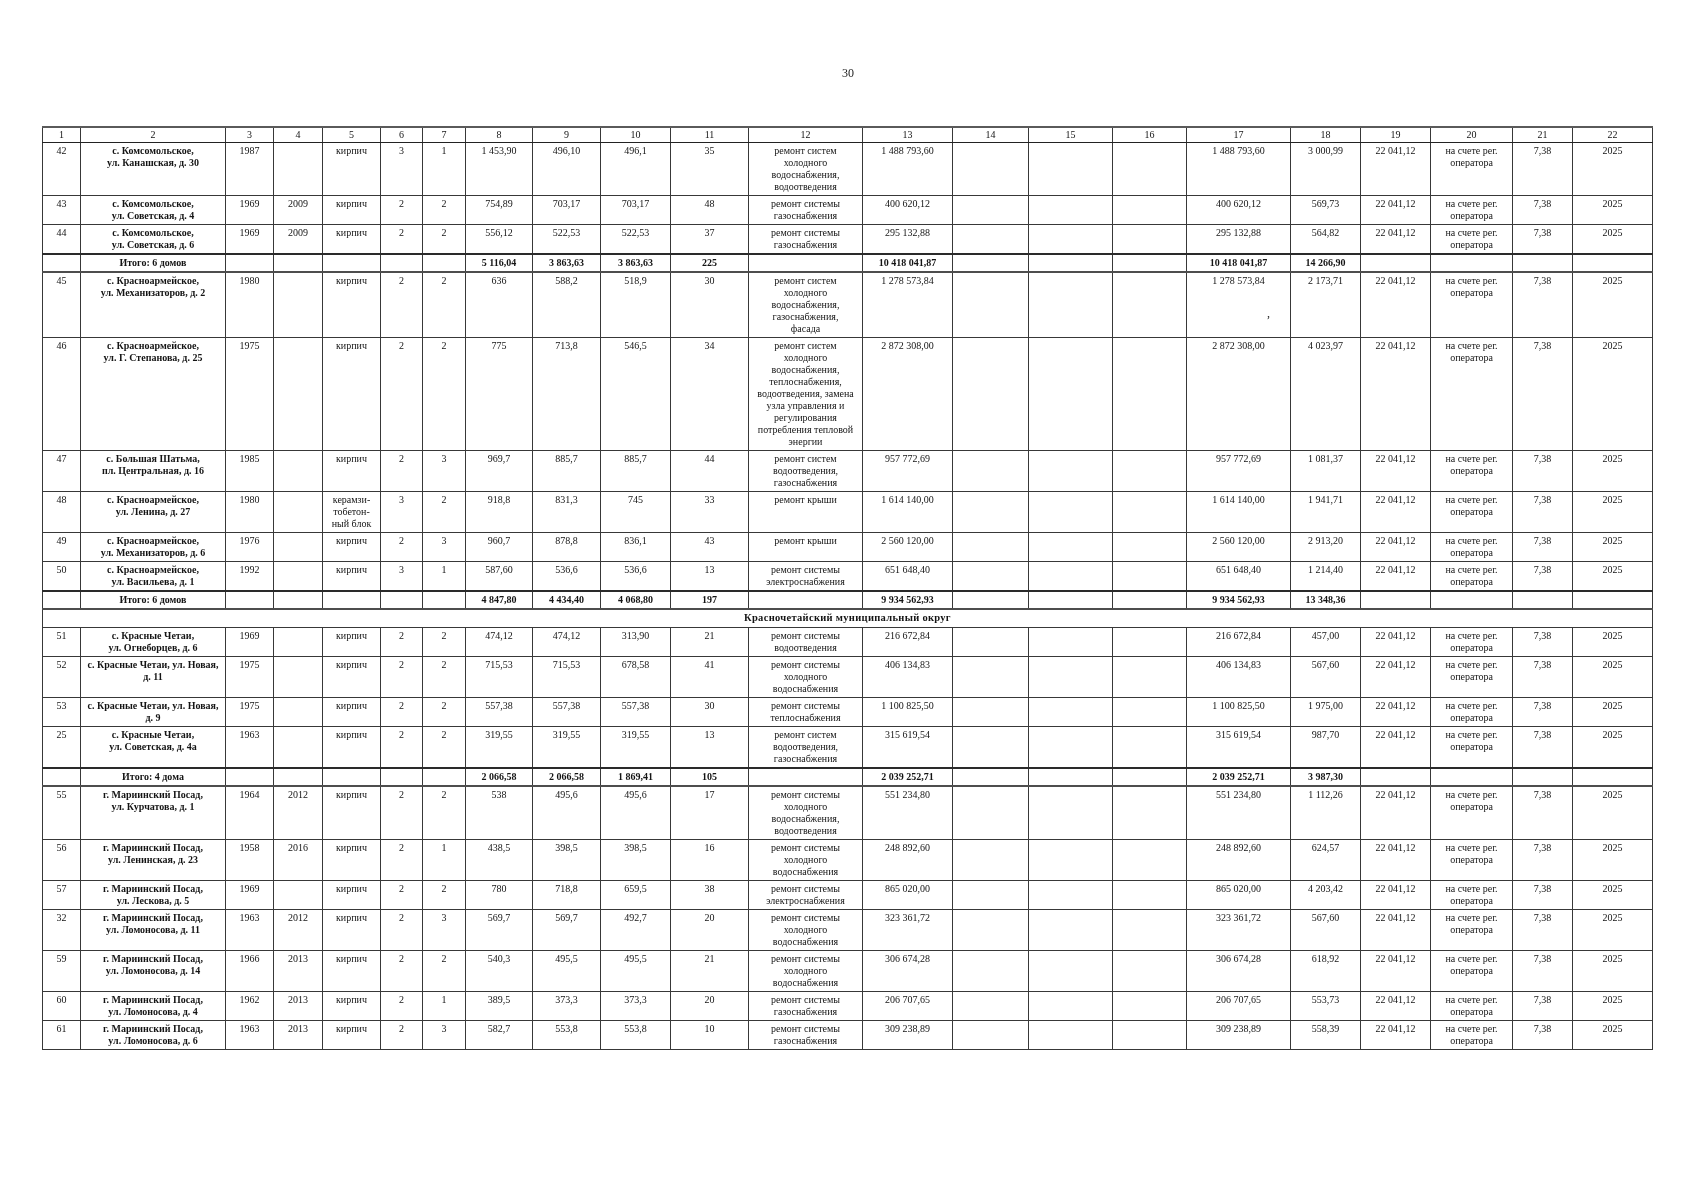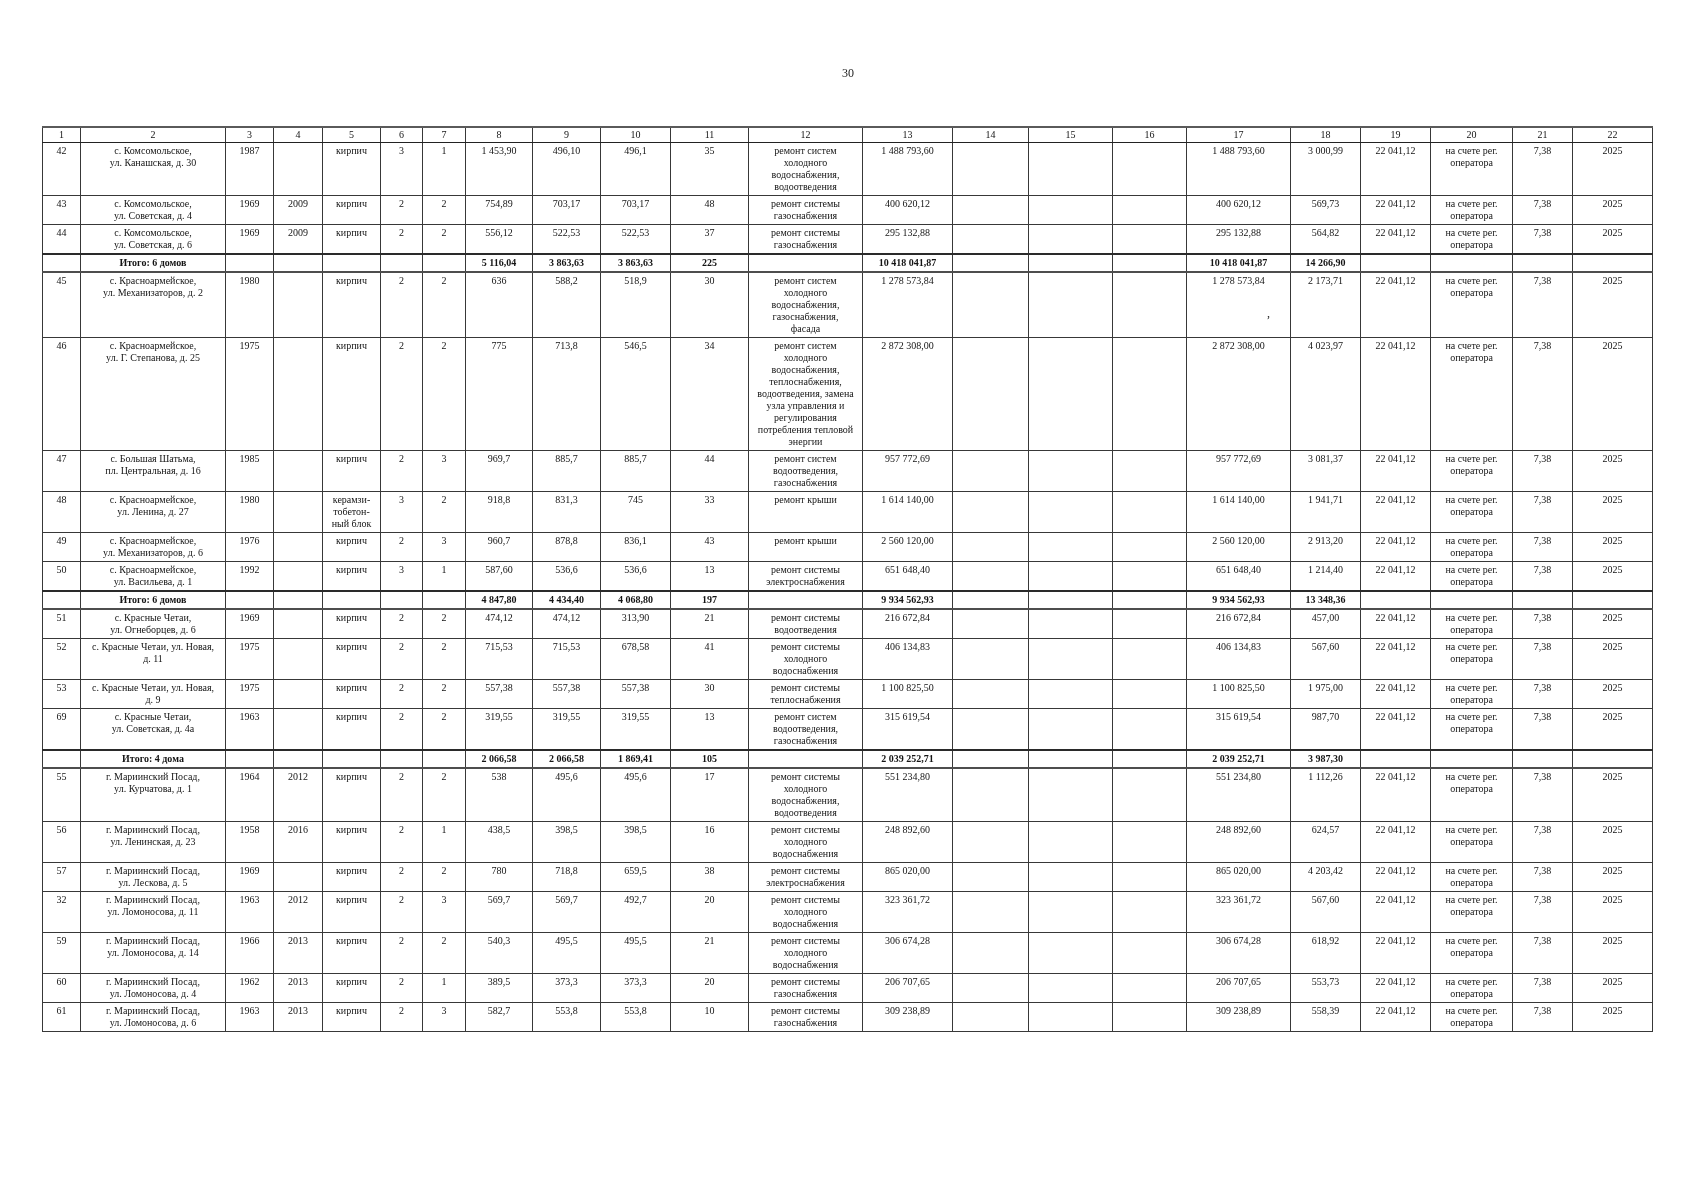--- a/index.html
+++ b/index.html
@@ -14,21 +14,21 @@
   table.main{
     position:absolute;left:42px;top:126px;width:1610px;
     border-collapse:collapse;table-layout:fixed;
     font-size:10px;line-height:1.2;color:#141414;
   }
   table.main td{
     border:1px solid #383838;padding:2px 2px;text-align:center;
     vertical-align:top;word-wrap:break-word;overflow:hidden;
   }
   tr.hdr-row td{border-top:2px solid #5a5a5a;border-bottom:1px solid #222;padding:1px 0;}
-  td.addr{text-align:left;white-space:pre-line;padding-left:4px;}
+  td.addr{text-align:left;white-space:pre-line;padding-left:4px;font-weight:bold;}
   td.mat{white-space:pre-line;}
   td.mid{vertical-align:middle;}
   td.repair{vertical-align:middle;white-space:pre-line;}
   td.src{white-space:pre-line;}
   tr.total-row td{
     font-weight:bold;border-top:2px solid #2a2a2a;border-bottom:2px solid #4d4d4d;
     white-space:nowrap;
   }
   tr.total-row td.addr{white-space:nowrap;}
   td.section{
@@ -279,21 +279,21 @@
           <td class="mid">885,7</td>
           <td class="mid">44</td>
           <td class="repair">ремонт систем
 водоотведения,
 газоснабжения</td>
           <td>957 772,69</td>
           <td></td>
           <td></td>
           <td></td>
           <td>957 772,69</td>
-          <td>3 081,37</td>
+          <td>1 081,37</td>
           <td>22 041,12</td>
           <td class="src">на счете рег.
 оператора</td>
           <td>7,38</td>
           <td>2025</td>
         </tr>
         <tr>
           <td>48</td>
           <td class="addr">с. Красноармейское,
 ул. Ленина, д. 27</td>
@@ -392,20 +392,23 @@
           <td></td>
           <td></td>
           <td>9 934 562,93</td>
           <td>13 348,36</td>
           <td></td>
           <td class="src"></td>
           <td></td>
           <td></td>
         </tr>
         <tr>
+          <td colspan="22" class="section">Красночетайский  муниципальный округ</td>
+        </tr>
+        <tr>
           <td>51</td>
           <td class="addr">с. Красные Четаи,
 ул. Огнеборцев, д. 6</td>
           <td>1969</td>
           <td></td>
           <td class="mat">кирпич</td>
           <td>2</td>
           <td>2</td>
           <td class="mid">474,12</td>
           <td class="mid">474,12</td>
@@ -474,21 +477,21 @@
           <td></td>
           <td>1 100 825,50</td>
           <td>1 975,00</td>
           <td>22 041,12</td>
           <td class="src">на счете рег.
 оператора</td>
           <td>7,38</td>
           <td>2025</td>
         </tr>
         <tr>
-          <td>69</td>
+          <td>25</td>
           <td class="addr">с. Красные Четаи,
 ул. Советская, д. 4а</td>
           <td>1963</td>
           <td></td>
           <td class="mat">кирпич</td>
           <td>2</td>
           <td>2</td>
           <td class="mid">319,55</td>
           <td class="mid">319,55</td>
           <td class="mid">319,55</td>

